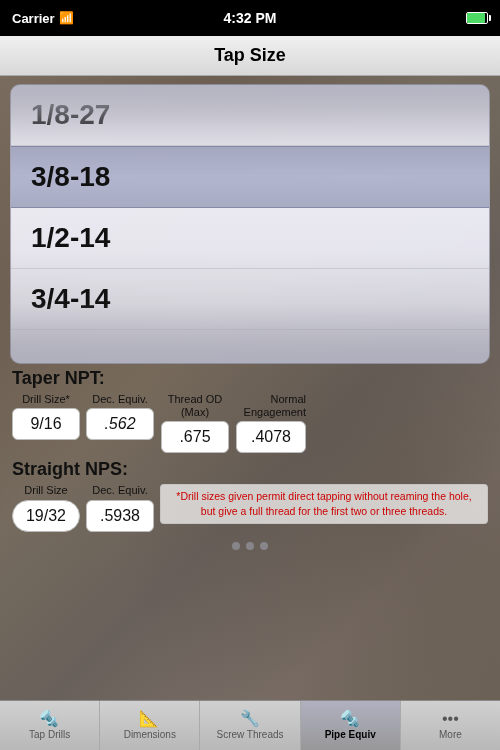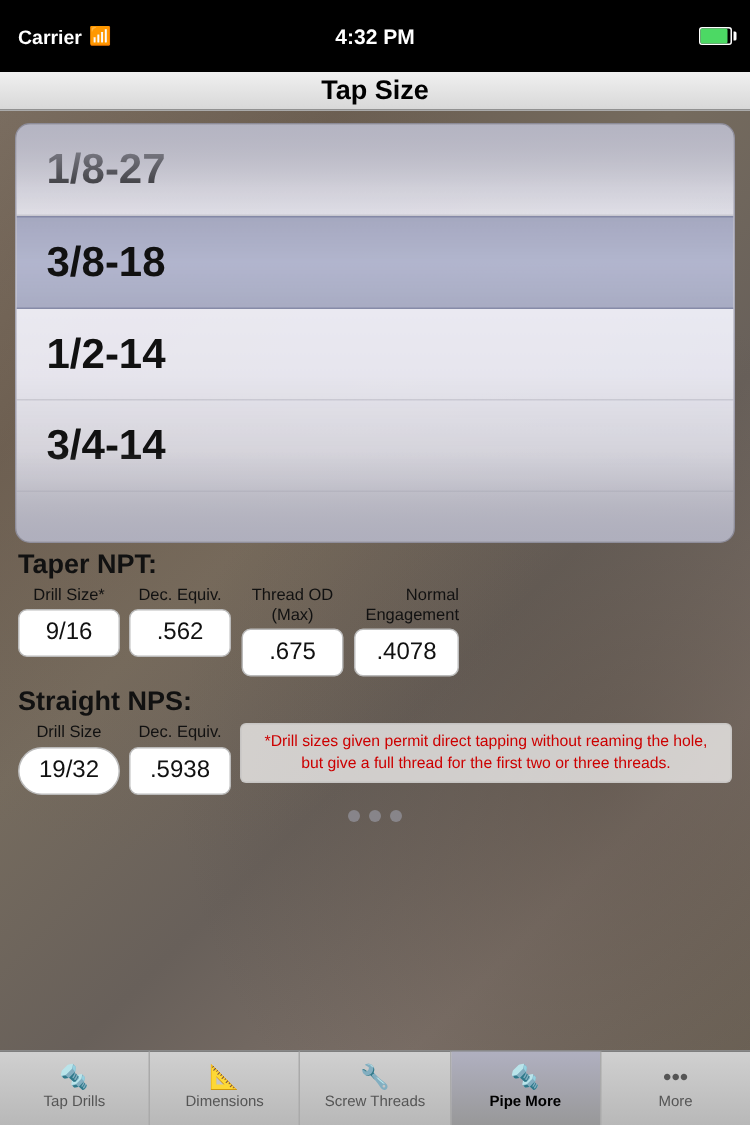--- a/index.html
+++ b/index.html
@@ -8,21 +8,21 @@
       width: 500px;
       height: 750px;
       overflow: hidden;
       font-family: -apple-system, 'Helvetica Neue', Helvetica, sans-serif;
       background: #1a1a1a;
       position: relative;
     }
 
     
     .status-bar {
-      height: 48px;
+      height: 36px;
       background: #000;
       display: flex;
       align-items: center;
       justify-content: space-between;
       padding: 0 12px;
       color: #fff;
       font-size: 13px;
       font-weight: 600;
     }
     .status-bar-left {
@@ -67,21 +67,21 @@
     }
     .battery-fill {
       background: #4cd964;
       height: 100%;
       width: 90%;
       border-radius: 1px;
     }
 
     
     .nav-bar {
-      height: 26px;
+      height: 40px;
       background: linear-gradient(to bottom, #f0f0f0, #d8d8d8);
       border-bottom: 1px solid #aaa;
       display: flex;
       align-items: center;
       justify-content: center;
     }
     .nav-title {
       font-size: 18px;
       font-weight: 600;
       color: #000;
@@ -315,21 +315,21 @@
 
     <div style="display:flex; gap:6px; align-items:flex-start;">
 
       <div style="display:flex; gap:6px; align-items:center;">
         <div class="col-group">
           <div class="col-label">Drill Size*</div>
           <div class="data-box" style="min-width:68px;">9/16</div>
         </div>
         <div class="col-group">
           <div class="col-label">Dec. Equiv.</div>
-          <div class="data-box" style="min-width:68px;">.562</div>
+          <div class="data-box" style="min-width:68px;font-style:italic;">.562</div>
         </div>
       </div>
 
       <div style="display:flex; gap:6px; align-items:flex-start;">
         <div class="col-group">
           <div class="col-label" style="max-width:70px;">Thread OD (Max)</div>
           <div class="data-box" style="min-width:68px;">.675</div>
         </div>
         <div class="col-group">
           <div class="col-label" style="max-width:70px;text-align:right;">Normal Engagement</div>
@@ -375,19 +375,19 @@
   <div class="tab-item">
     <span class="tab-icon">📐</span>
     <span class="tab-label">Dimensions</span>
   </div>
   <div class="tab-item">
     <span class="tab-icon">🔧</span>
     <span class="tab-label">Screw Threads</span>
   </div>
   <div class="tab-item active">
     <span class="tab-icon">🔩</span>
-    <span class="tab-label">Pipe More</span>
+    <span class="tab-label">Pipe Equiv</span>
   </div>
   <div class="tab-item">
     <span class="tab-icon">•••</span>
     <span class="tab-label">More</span>
   </div>
 </div>
 
 </body></html>

